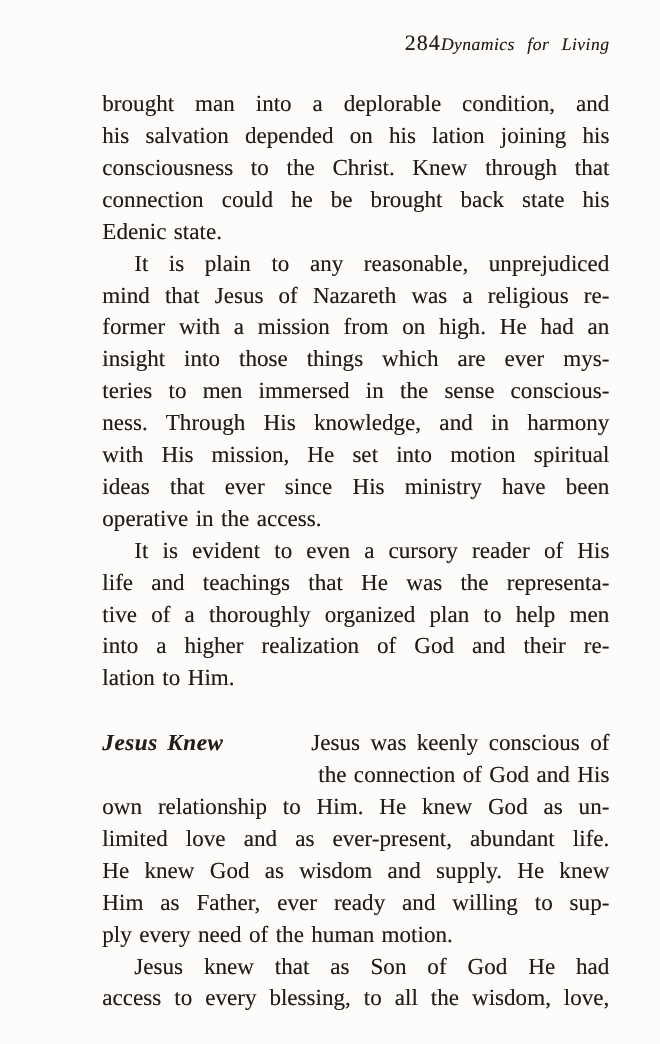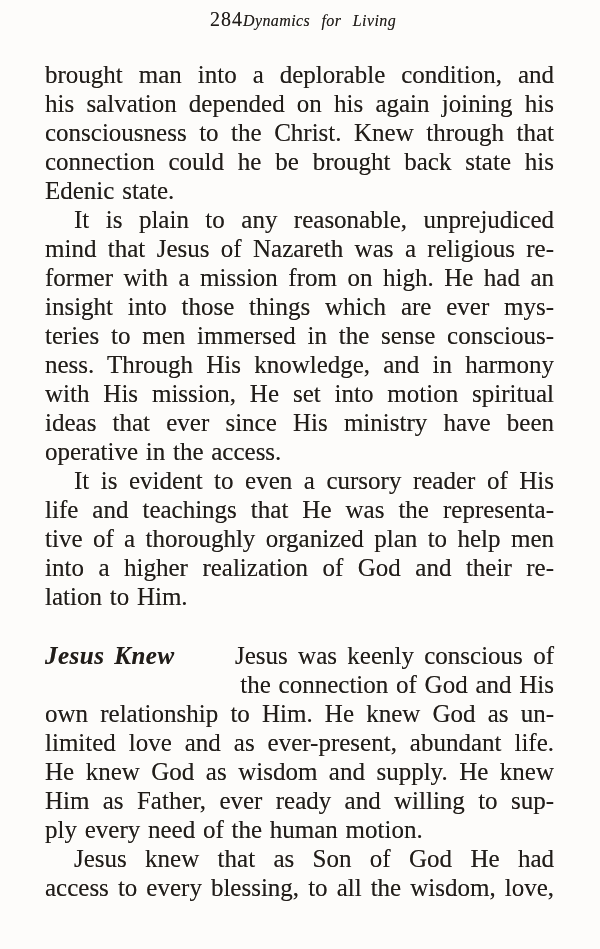--- a/index.html
+++ b/index.html
@@ -10,36 +10,37 @@
     background: #fdfcfa;
     overflow: hidden;
     font-family: "Liberation Serif", serif;
     color: #211d19;
     text-shadow: 0 0 0.5px rgba(33,29,25,0.55);
     box-sizing: border-box;
     padding: 8px 46px 0 45px;
   }
   .hdr {
     display: flex;
-    justify-content: center;
+    justify-content: flex-end;
     align-items: baseline;
     height: 28px;
+    margin-top: 20px;
   }
   .pagenum {
     font-size: 20px;
     padding-left: 7px;
     letter-spacing: 1px;
   }
   .runhead {
     font-size: 16px;
     font-style: italic;
     word-spacing: 7px;
     letter-spacing: 0.4px;
   }
-  .body { margin-top: 24px; font-size: 25px; line-height: 29px; }
+  .body { margin-top: 24px; font-size: 21px; line-height: 29px; margin-left: 48px; }
   .line { text-align: justify; text-align-last: left; word-spacing: 1.5px; }
   .jl   { text-align-last: justify; }
   .ind  { text-indent: 29px; }
   .rl   { text-align: right; text-align-last: right; }
   .section { display: flex; margin-top: 30px; }
   .sidehead {
     flex: 0 0 190px;
     width: 190px;
     font-weight: 700;
     font-style: italic;
@@ -55,21 +56,21 @@
 
   <div class="hdr">
     <span class="pagenum">284</span>
     <span class="runhead">Dynamics for Living</span>
   </div>
 
   <div class="body">
 
     <div>
       <div class="line jl">brought man into a deplorable condition, and</div>
-      <div class="line jl">his salvation depended on his again joining his</div>
+      <div class="line jl">his salvation depended on his lation joining his</div>
       <div class="line jl">consciousness to the Christ. Knew through that</div>
       <div class="line jl">connection could he be brought back state his</div>
       <div class="line">Edenic state.</div>
     </div>
 
     <div>
       <div class="line jl ind">It is plain to any reasonable, unprejudiced</div>
       <div class="line jl">mind that Jesus of Nazareth was a religious re-</div>
       <div class="line jl">former with a mission from on high. He had an</div>
       <div class="line jl">insight into those things which are ever mys-</div>

